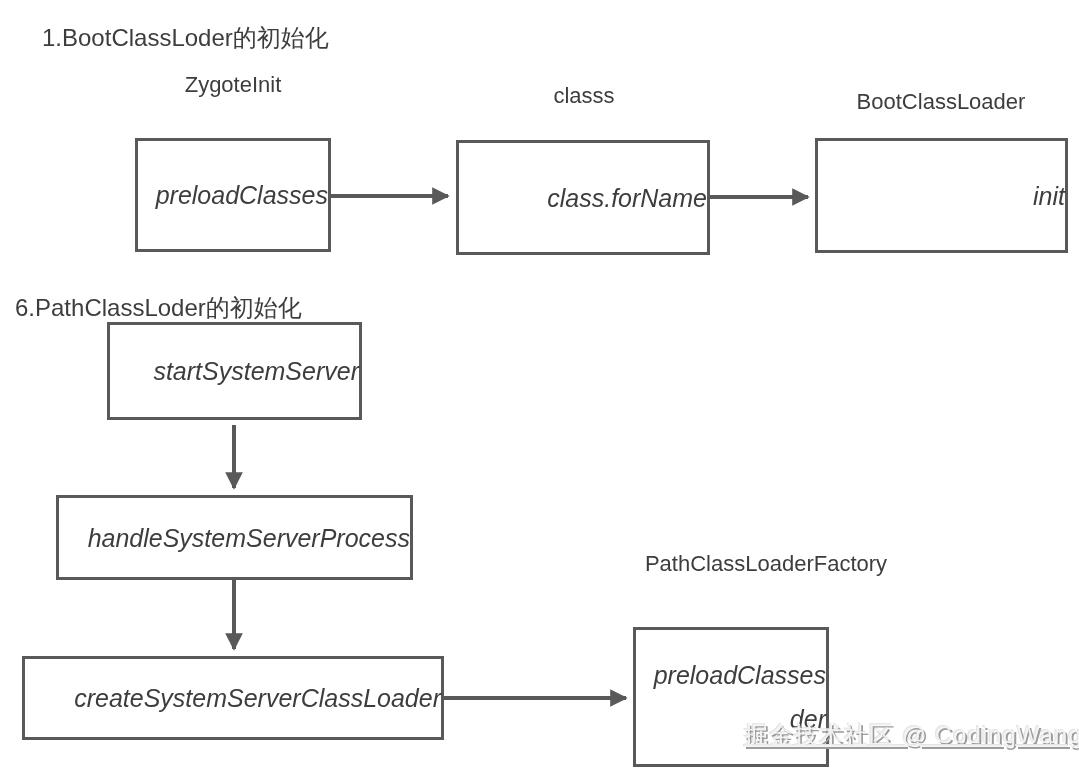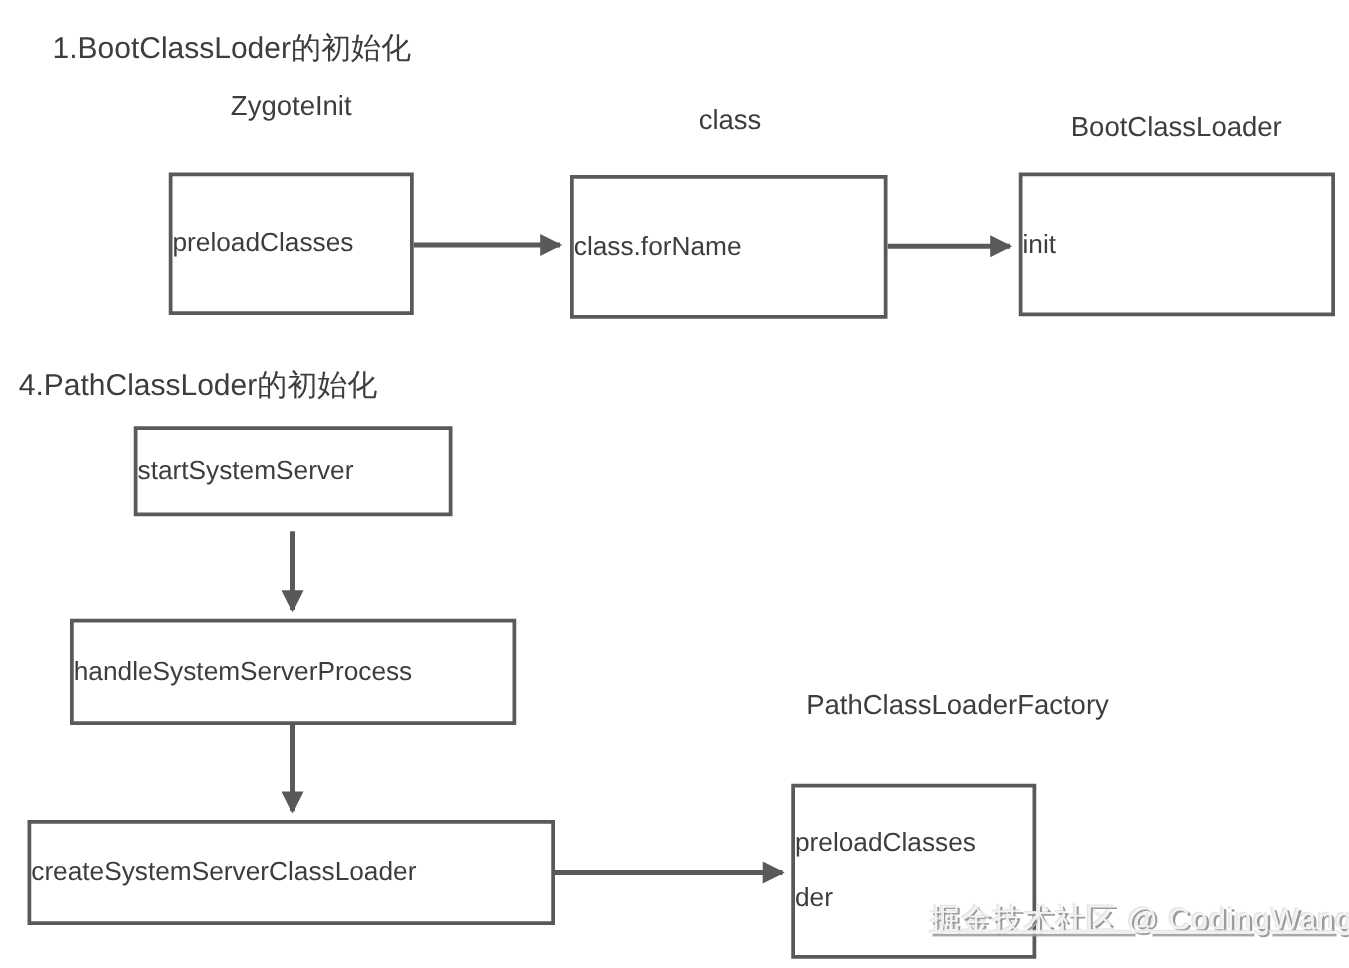--- a/index.html
+++ b/index.html
@@ -40,33 +40,34 @@
     font-size: 22px;
     color: var(--text, #3d3d3d);
     white-space: nowrap;
   }
   .box {
     position: absolute;
     border: 3px solid var(--border, #595959);
     background: var(--background, #ffffff);
     display: flex;
     flex-direction: column;
-    align-items: flex-start;
+    align-items: flex-end;
     justify-content: center;
     text-align: center;
-    font-size: 21px;
+    font-size: 25px;
     color: var(--text, #3d3d3d);
     line-height: 1.2;
+    font-style: italic;
   }
   .box .line { display: block; }
   .box-b7 .line { line-height: 44px; }
   .b1 { left: 135px; top: 138px; width: 196px; height: 114px; }
   .b2 { left: 456px; top: 140px; width: 254px; height: 115px; }
   .b3 { left: 815px; top: 138px; width: 253px; height: 115px; }
-  .b4 { left: 107px; top: 341px; width: 255px; height: 72px; }
+  .b4 { left: 107px; top: 322px; width: 255px; height: 98px; }
   .b5 { left: 56px;  top: 495px; width: 357px; height: 85px; }
   .b6 { left: 22px;  top: 656px; width: 422px; height: 84px; }
   .b7 { left: 633px; top: 627px; width: 196px; height: 140px; }
   .t1 { left: 42px; top: 22px; }
   .t2 { left: 15px; top: 292px; }
   .l1 { left: 233px; top: 72px; }
   .l2 { left: 584px; top: 83px; }
   .l3 { left: 941px; top: 89px; }
   .l4 { left: 766px; top: 551px; }
   .watermark {
@@ -95,34 +96,34 @@
     <line x1="331" y1="196" x2="448" y2="196" stroke="currentColor" stroke-width="4" marker-end="url(#ah)"></line>
     <line x1="710" y1="197" x2="808" y2="197" stroke="currentColor" stroke-width="4" marker-end="url(#ah)"></line>
     <line x1="234" y1="425" x2="234" y2="488" stroke="currentColor" stroke-width="4" marker-end="url(#ah)"></line>
     <line x1="234" y1="580" x2="234" y2="649" stroke="currentColor" stroke-width="4" marker-end="url(#ah)"></line>
     <line x1="432" y1="698" x2="626" y2="698" stroke="currentColor" stroke-width="4" marker-end="url(#ah)"></line>
   </svg>
 
   <div class="section-title t1">1.BootClassLoder的初始化</div>
 
   <div class="flow-label l1">ZygoteInit</div>
-  <div class="flow-label l2">class</div>
+  <div class="flow-label l2">classs</div>
   <div class="flow-label l3">BootClassLoader</div>
 
   <div class="box b1">
     <span class="line">preloadClasses</span>
   </div>
   <div class="box b3">
     <span class="line">init</span>
   </div>
   <div class="box b2">
     <span class="line">class.forName</span>
   </div>
 
-  <div class="section-title t2">4.PathClassLoder的初始化</div>
+  <div class="section-title t2">6.PathClassLoder的初始化</div>
 
   <div class="box b4">
     <span class="line">startSystemServer</span>
   </div>
   <div class="box b5">
     <span class="line">handleSystemServerProcess</span>
   </div>
   <div class="box b6">
     <span class="line">createSystemServerClassLoader</span>
   </div>

